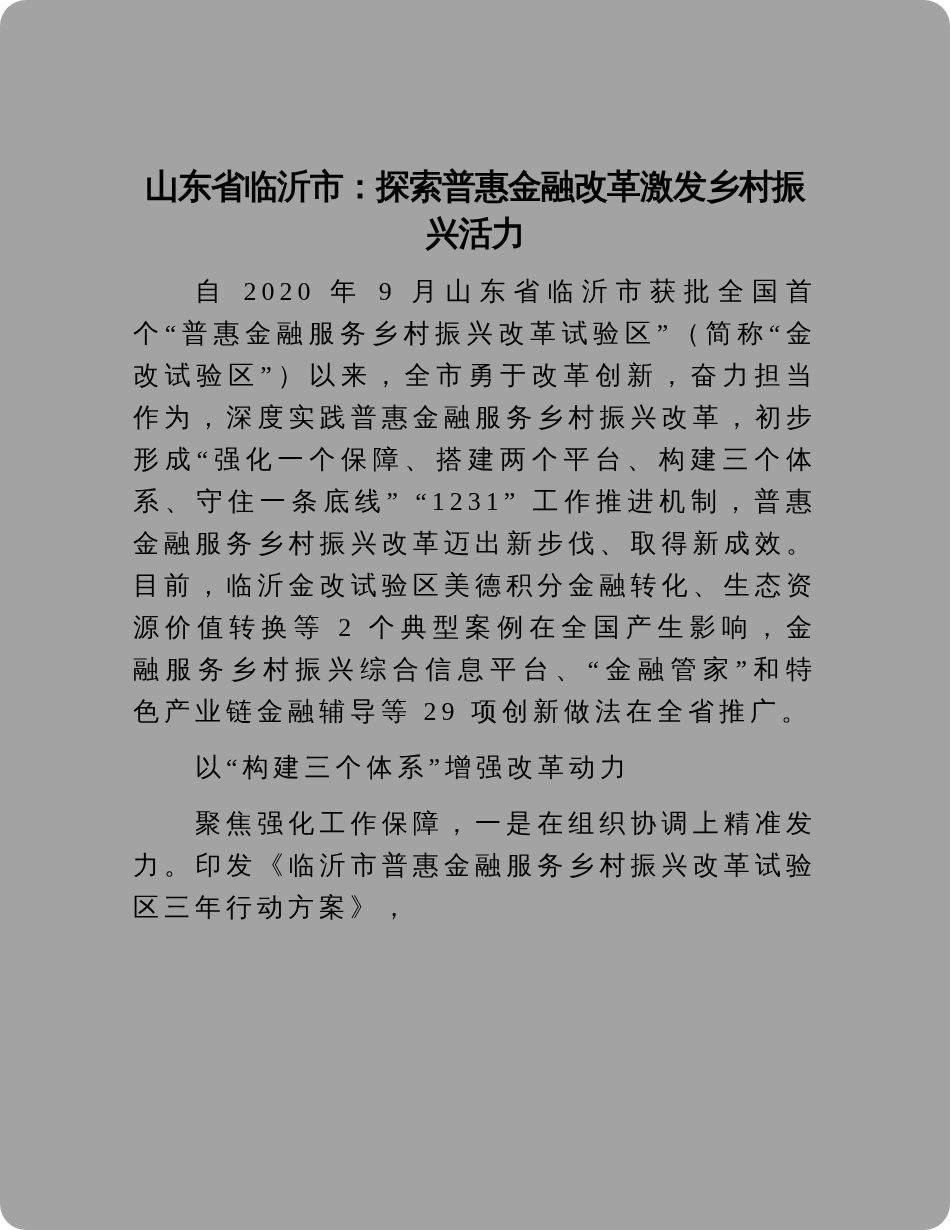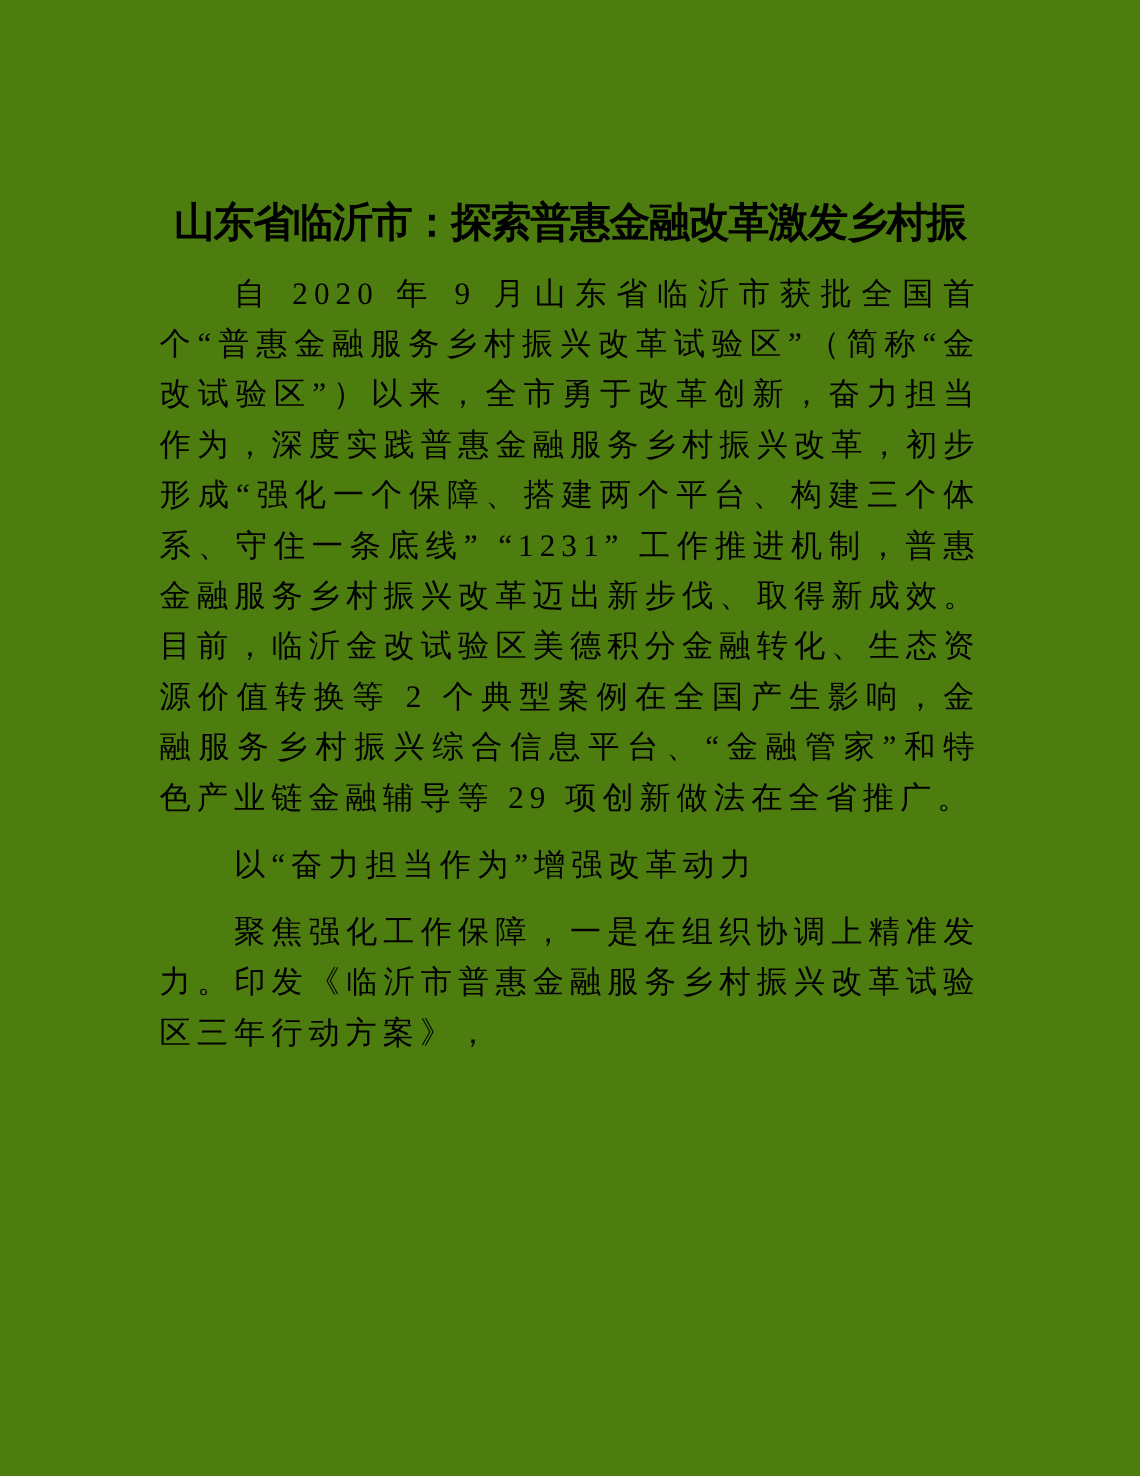--- a/index.html
+++ b/index.html
@@ -7,23 +7,24 @@
     padding: 0;
     background: #ffffff;
   }
   .page {
     position: relative;
     box-sizing: border-box;
     width: 950px;
     height: 1230px;
     margin: 0;
     padding: 163px 133px 0 133px;
-    background: #4d7c0f;
+    background: #a3a3a3;
     color: #000000;
     overflow: hidden;
+    border-radius: 26px;
   }
   .doc-title {
     margin: 0 0 14px 0;
     font-family: "Liberation Sans", "DejaVu Sans", sans-serif;
     font-weight: 700;
     font-size: 34px;
     line-height: 47px;
     letter-spacing: -1px;
     text-align: center;
     color: #000000;
@@ -42,21 +43,22 @@
     color: #000000;
     word-break: break-all;
   }
 </style>
 </head>
 <body>
 
 <div class="page">
   <h1 class="doc-title">
     <span class="title-line">山东省临沂市：探索普惠金融改革激发乡村振</span>
+    <span class="title-line">兴活力</span>
   </h1>
 
   <p class="para">自 2020 年 9 月山东省临沂市获批全国首个“普惠金融服务乡村振兴改革试验区”（简称“金改试验区”）以来，全市勇于改革创新，奋力担当作为，深度实践普惠金融服务乡村振兴改革，初步形成“强化一个保障、搭建两个平台、构建三个体系、守住一条底线” “1231” 工作推进机制，普惠金融服务乡村振兴改革迈出新步伐、取得新成效。目前，临沂金改试验区美德积分金融转化、生态资源价值转换等 2 个典型案例在全国产生影响，金融服务乡村振兴综合信息平台、“金融管家”和特色产业链金融辅导等 29 项创新做法在全省推广。</p>
 
 
-  <p class="para">以“奋力担当作为”增强改革动力</p>
+  <p class="para">以“构建三个体系”增强改革动力</p>
 
   <p class="para">聚焦强化工作保障，一是在组织协调上精准发力。印发《临沂市普惠金融服务乡村振兴改革试验区三年行动方案》，</p>
 </div>
 
 </body></html>

